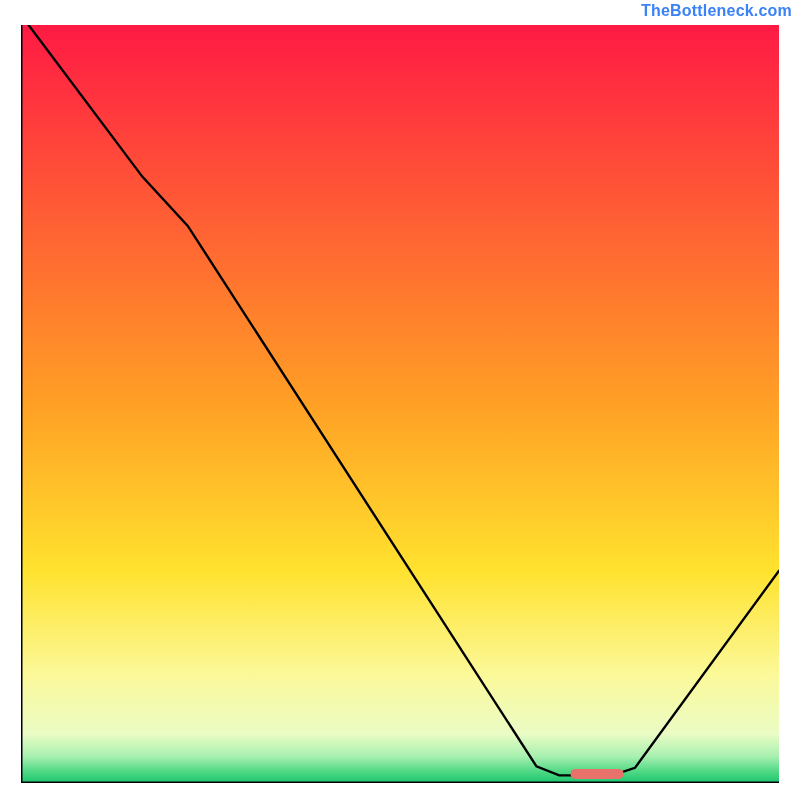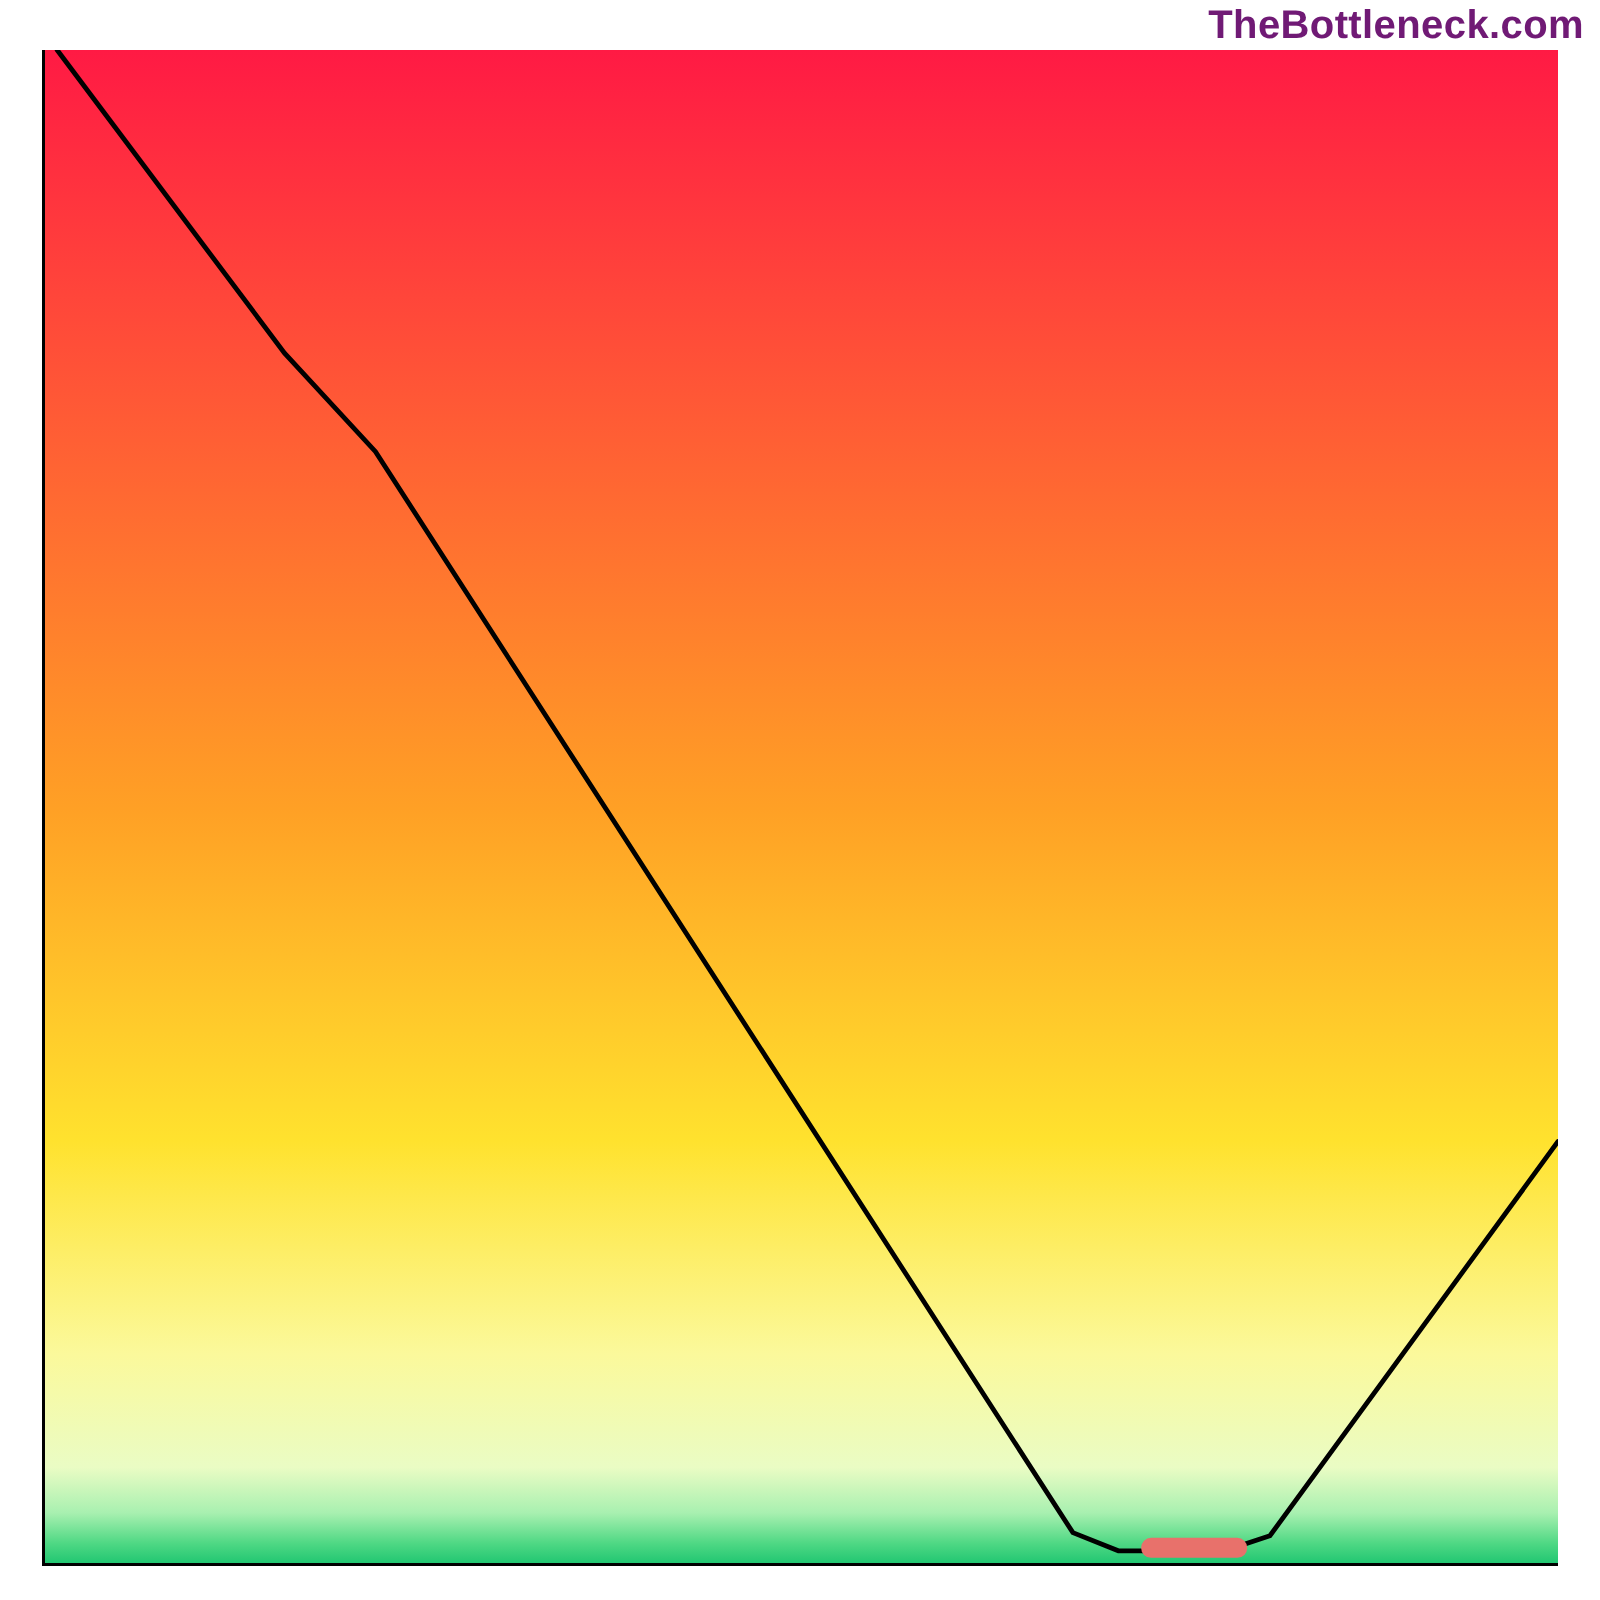--- a/index.html
+++ b/index.html
@@ -12,23 +12,23 @@
   }
   .container {
     width: 800px;
     height: 800px;
     position: relative;
   }
   .watermark {
     position: absolute;
     top: 2px;
     right: 8px;
-    font-size: 20px;
+    font-size: 16px;
     font-weight: bold;
-    color: #701a75;
+    color: #3b82f6;
     letter-spacing: 0.2px;
   }
   .plot-area {
     position: absolute;
     left: 21px;
     top: 25px;
     width: 758px;
     height: 758px;
     box-sizing: border-box;
   }

